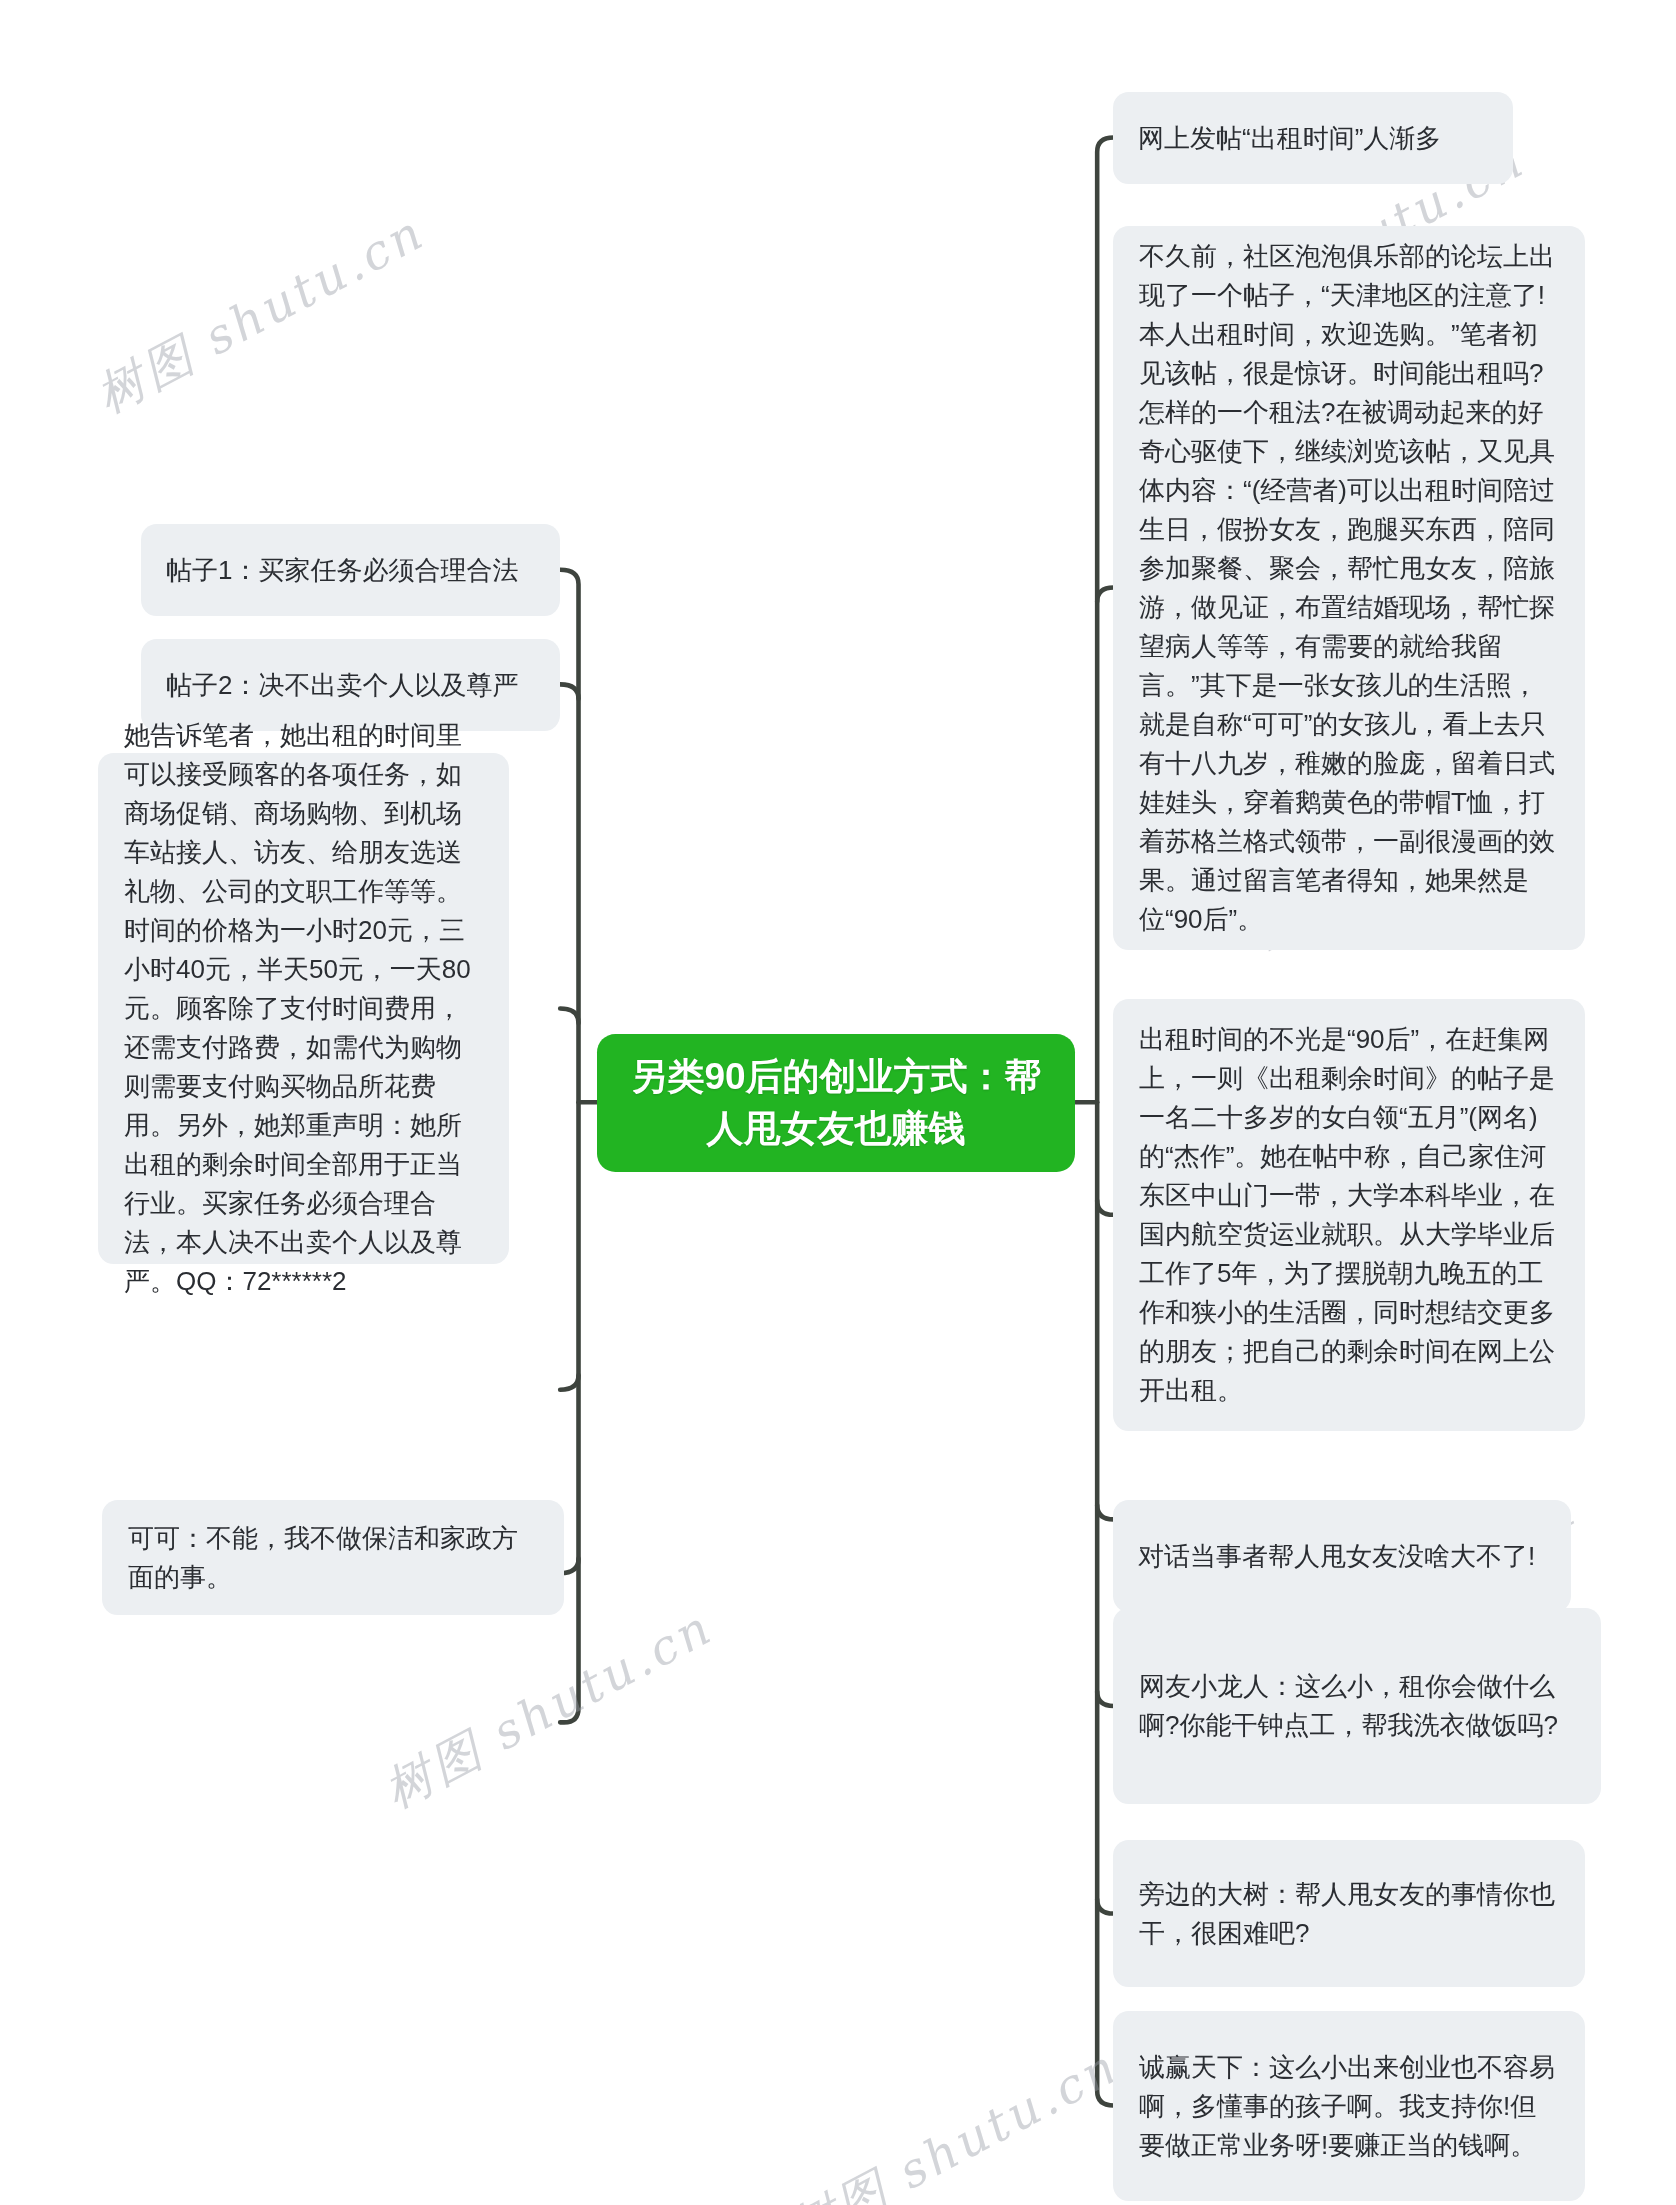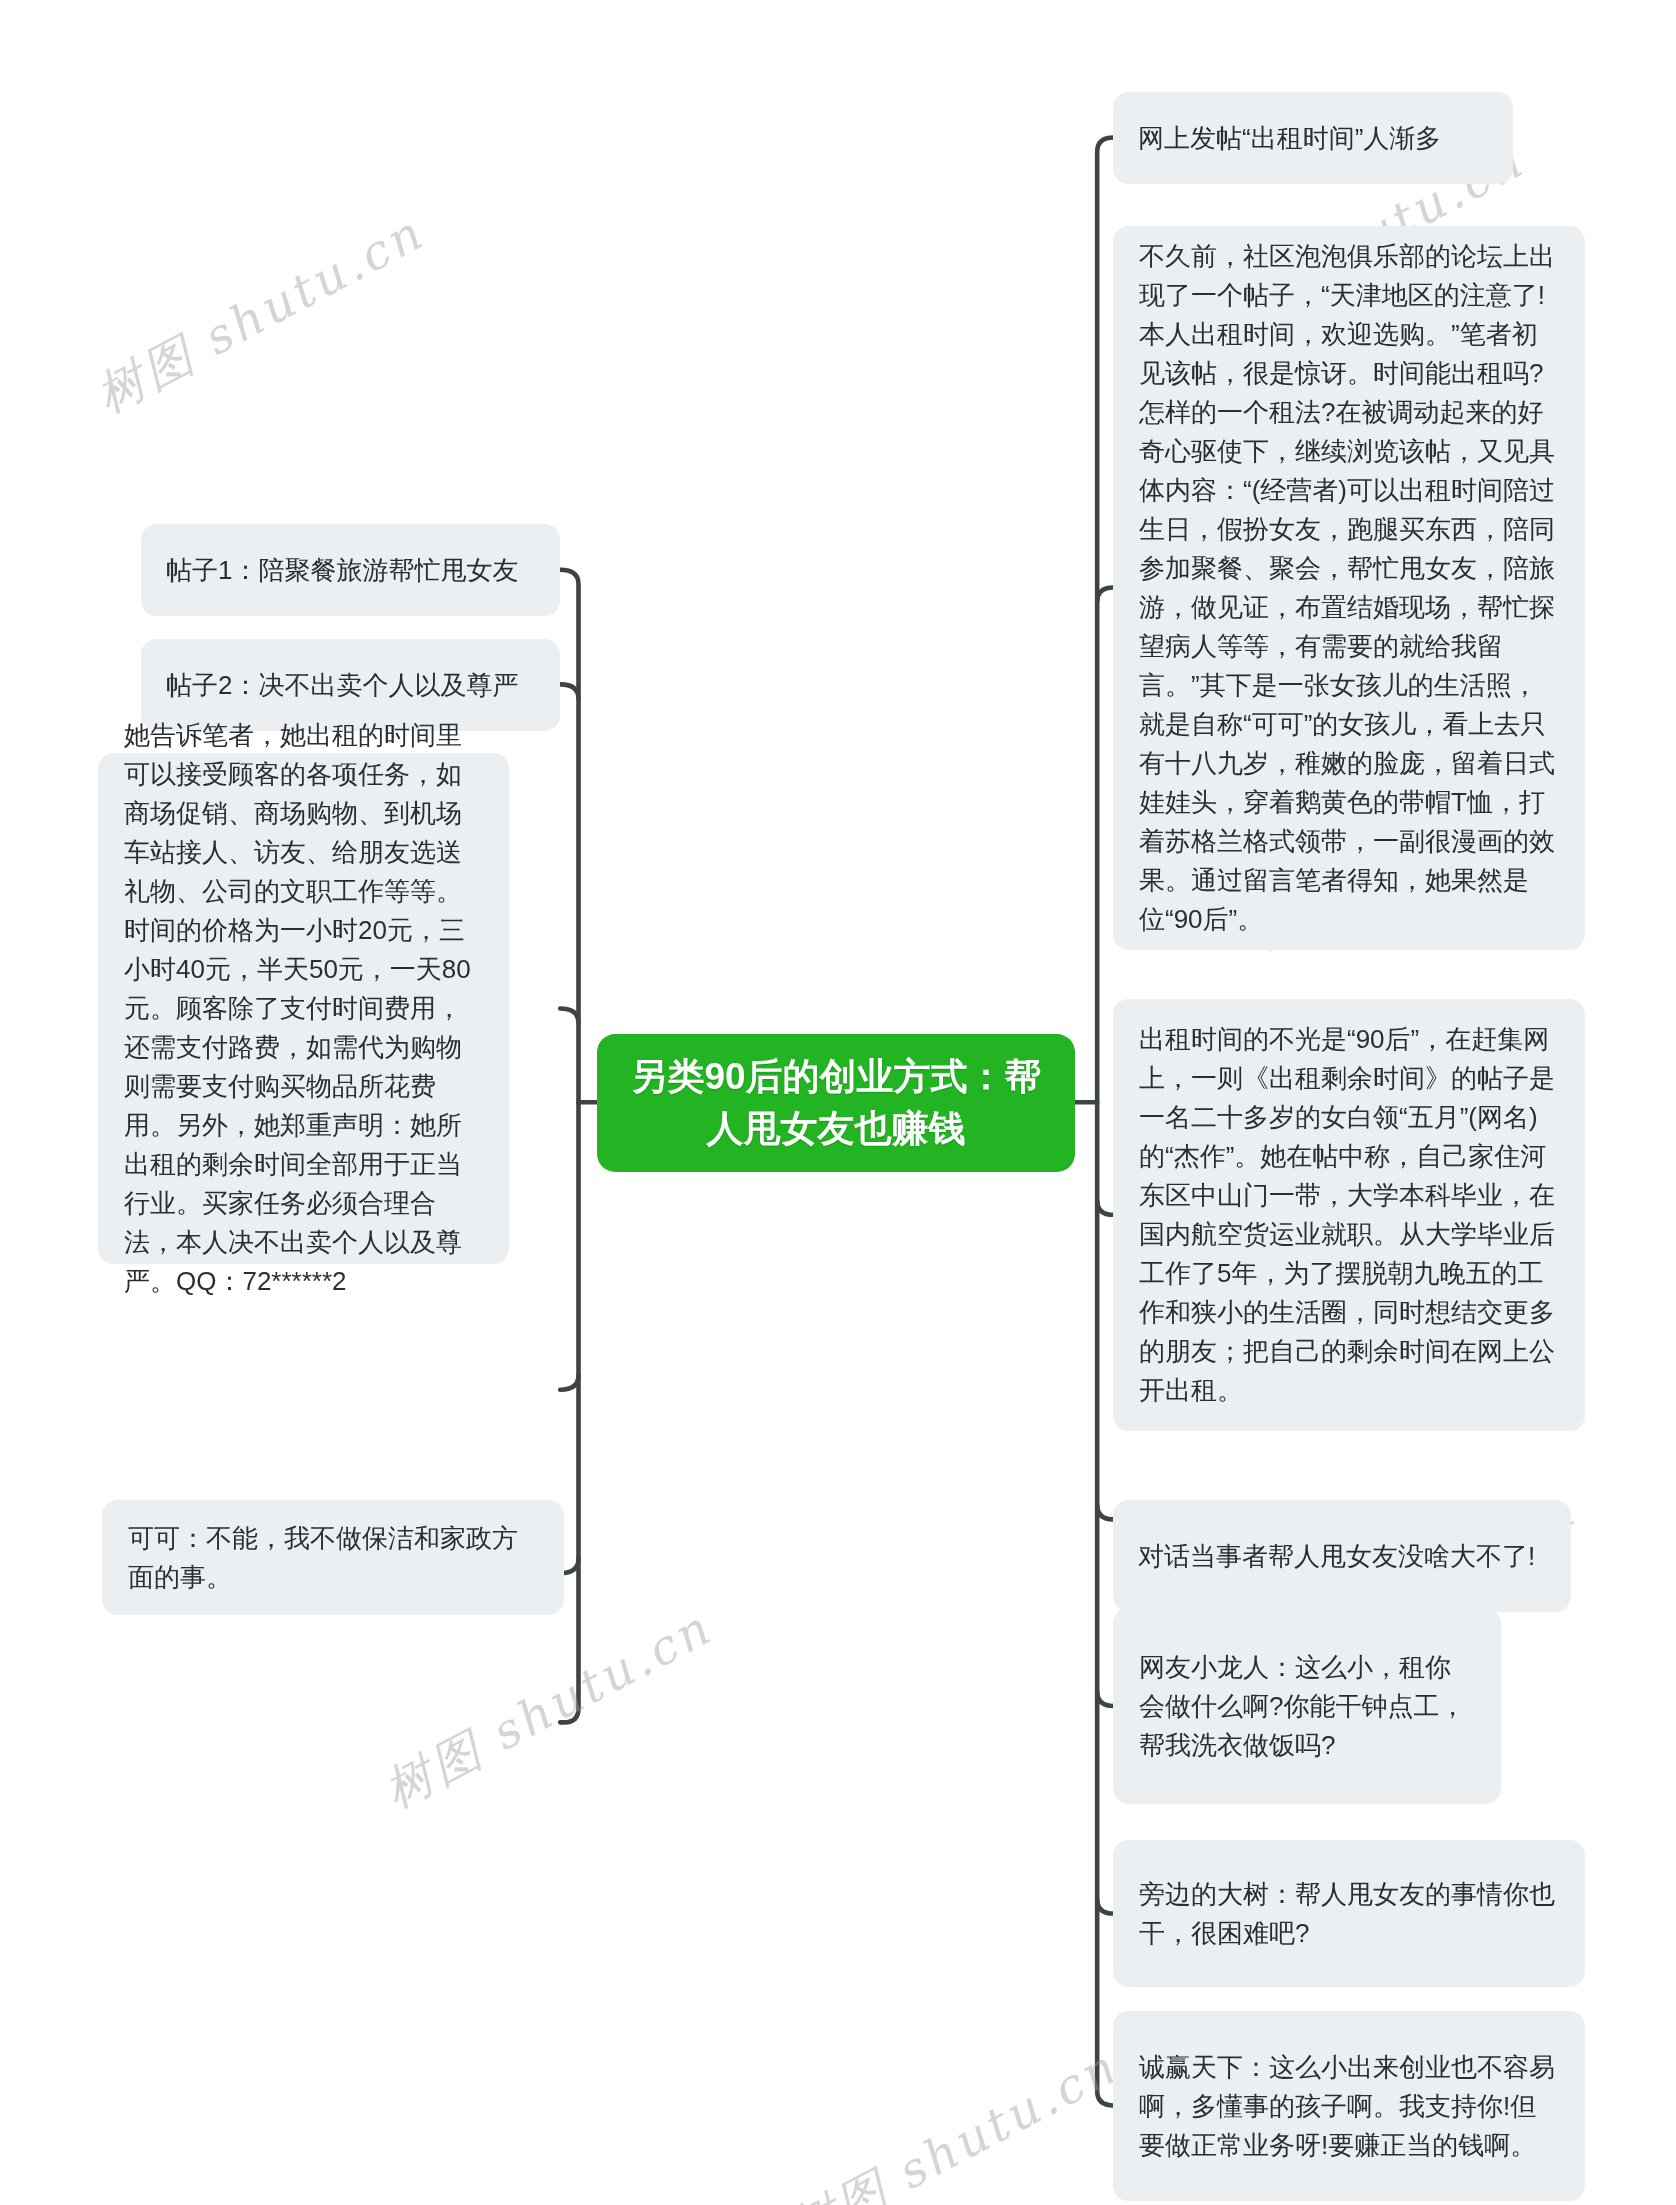--- a/index.html
+++ b/index.html
@@ -82,38 +82,38 @@
   <div class="wm" style="left:79px;top:282px">树图 shutu.cn</div>
   <div class="wm" style="left:1179px;top:210px">树图 shutu.cn</div>
   <div class="wm" style="left:98px;top:851px">树图 shutu.cn</div>
   <div class="wm" style="left:1231px;top:819px">树图 shutu.cn</div>
   <div class="wm" style="left:367px;top:1677px">树图 shutu.cn</div>
   <div class="wm" style="left:1231px;top:1559px">树图 shutu.cn</div>
   <div class="wm" style="left:773px;top:2116px">树图 shutu.cn</div>
 
   <div class="root" style="left:597px;top:1034px;width:478px;height:138px">另类90后的创业方式：帮人甩女友也赚钱</div>
 
-  <div class="node single" style="left:141px;top:524px;width:419px;height:92px">帖子1：陪聚餐旅游帮忙甩女友</div>
+  <div class="node single" style="left:141px;top:524px;width:419px;height:92px">帖子1：买家任务必须合理合法</div>
 
   <div class="node single" style="left:141px;top:639px;width:419px;height:92px">帖子2：决不出卖个人以及尊严</div>
 
   <div class="node" style="left:98px;top:753px;width:411px;height:511px">她告诉笔者，她出租的时间里可以接受顾客的各项任务，如商场促销、商场购物、到机场车站接人、访友、给朋友选送礼物、公司的文职工作等等。时间的价格为一小时20元，三小时40元，半天50元，一天80元。顾客除了支付时间费用，还需支付路费，如需代为购物则需要支付购买物品所花费用。另外，她郑重声明：她所出租的剩余时间全部用于正当行业。买家任务必须合理合法，本人决不出卖个人以及尊严。QQ：72******2</div>
 
 
   <div class="node" style="left:102px;top:1500px;width:462px;height:115px">可可：不能，我不做保洁和家政方面的事。</div>
 
 
   <div class="node single" style="left:1113px;top:92px;width:400px;height:92px">网上发帖“出租时间”人渐多</div>
 
   <div class="node" style="left:1113px;top:226px;width:472px;height:724px">不久前，社区泡泡俱乐部的论坛上出现了一个帖子，“天津地区的注意了!本人出租时间，欢迎选购。”笔者初见该帖，很是惊讶。时间能出租吗?怎样的一个租法?在被调动起来的好奇心驱使下，继续浏览该帖，又见具体内容：“(经营者)可以出租时间陪过生日，假扮女友，跑腿买东西，陪同参加聚餐、聚会，帮忙甩女友，陪旅游，做见证，布置结婚现场，帮忙探望病人等等，有需要的就给我留言。”其下是一张女孩儿的生活照，就是自称“可可”的女孩儿，看上去只有十八九岁，稚嫩的脸庞，留着日式娃娃头，穿着鹅黄色的带帽T恤，打着苏格兰格式领带，一副很漫画的效果。通过留言笔者得知，她果然是位“90后”。</div>
 
   <div class="node" style="left:1113px;top:999px;width:472px;height:432px">出租时间的不光是“90后”，在赶集网上，一则《出租剩余时间》的帖子是一名二十多岁的女白领“五月”(网名)的“杰作”。她在帖中称，自己家住河东区中山门一带，大学本科毕业，在国内航空货运业就职。从大学毕业后工作了5年，为了摆脱朝九晚五的工作和狭小的生活圈，同时想结交更多的朋友；把自己的剩余时间在网上公开出租。</div>
 
   <div class="node single" style="left:1113px;top:1500px;width:458px;height:112px">对话当事者帮人甩女友没啥大不了!</div>
 
-  <div class="node" style="left:1113px;top:1608px;width:388px;height:196px">网友小龙人：这么小，租你会做什么啊?你能干钟点工，帮我洗衣做饭吗?</div>
+  <div class="node" style="left:1113px;top:1608px;width:488px;height:196px">网友小龙人：这么小，租你会做什么啊?你能干钟点工，帮我洗衣做饭吗?</div>
 
   <div class="node" style="left:1113px;top:2011px;width:472px;height:190px">诚赢天下：这么小出来创业也不容易啊，多懂事的孩子啊。我支持你!但要做正常业务呀!要赚正当的钱啊。</div>
 
   <div class="node" style="left:1113px;top:1840px;width:472px;height:147px">旁边的大树：帮人甩女友的事情你也干，很困难吧?</div>
 
 </div>
 
 
 </body></html>

